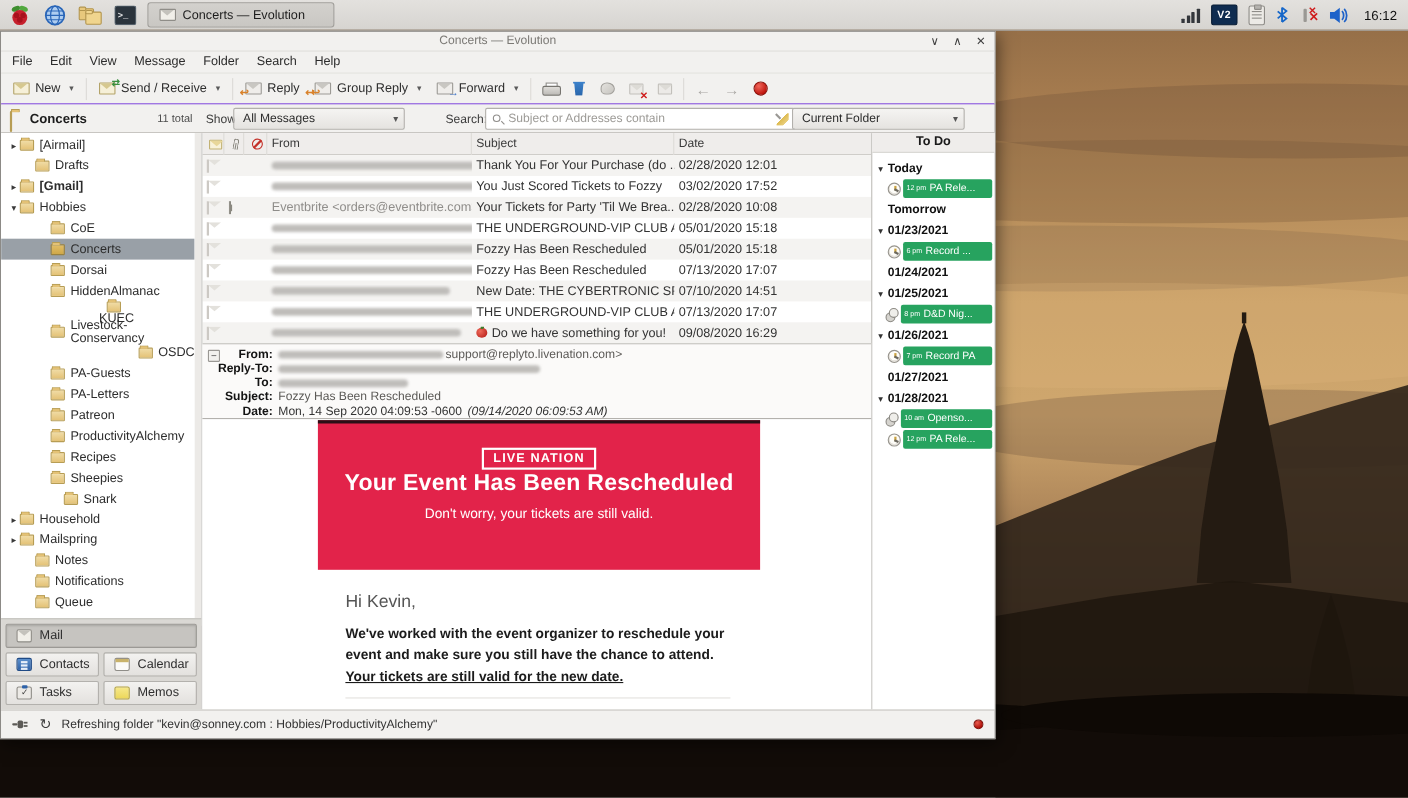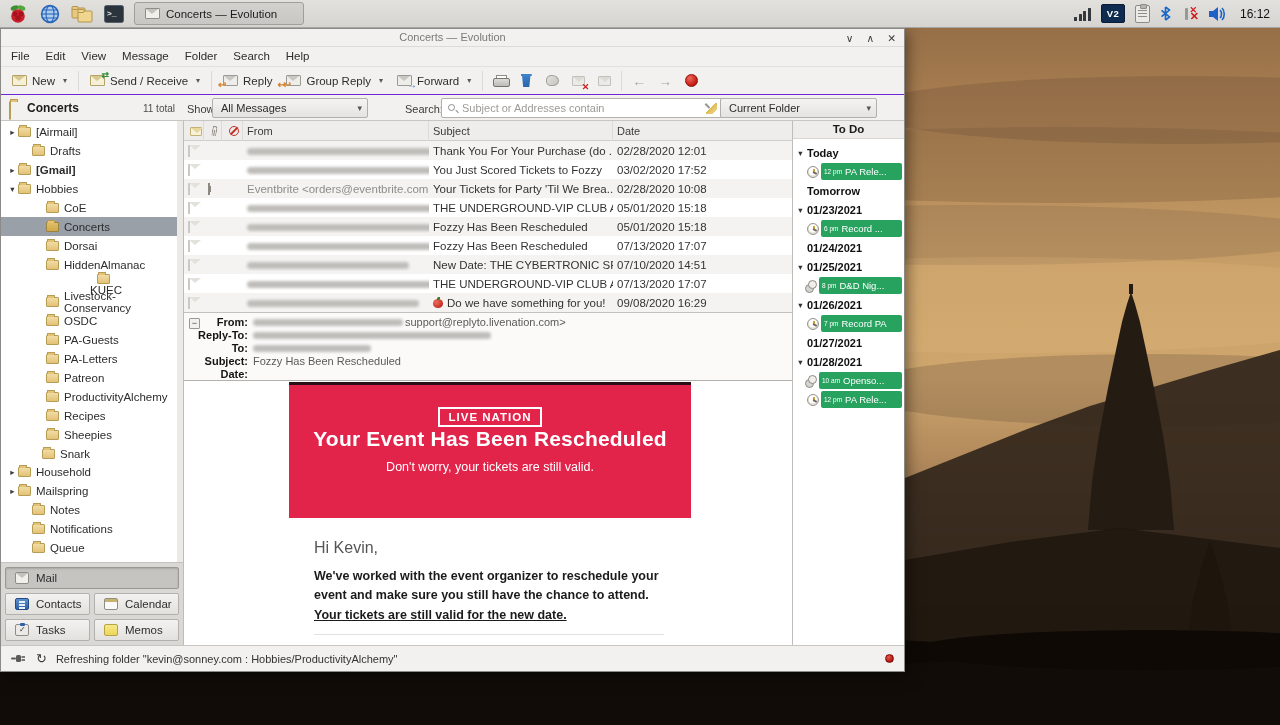--- a/index.html
+++ b/index.html
@@ -433,21 +433,21 @@
             <span class="fold"></span>
             <span class="tr-label">KUEC</span>
           </div>
 
           <div class="tree-row" style="padding-left: 34px;">
             <span class="tr-arrow"></span>
             <span class="fold"></span>
             <span class="tr-label">Livestock-Conservancy</span>
           </div>
 
-          <div class="tree-row" style="padding-left: 34px;">
+          <div class="tree-row" style="padding-left: 34px; justify-content: flex-end;">
             <span class="tr-arrow"></span>
             <span class="fold"></span>
             <span class="tr-label">OSDC</span>
           </div>
 
           <div class="tree-row" style="padding-left: 34px;">
             <span class="tr-arrow"></span>
             <span class="fold"></span>
             <span class="tr-label">PA-Guests</span>
           </div>
@@ -475,21 +475,21 @@
             <span class="fold"></span>
             <span class="tr-label">Recipes</span>
           </div>
 
           <div class="tree-row" style="padding-left: 34px;">
             <span class="tr-arrow"></span>
             <span class="fold"></span>
             <span class="tr-label">Sheepies</span>
           </div>
 
-          <div class="tree-row" style="padding-left: 30px;">
+          <div class="tree-row" style="padding-left: 46px;">
             <span class="tr-arrow"></span>
             <span class="fold"></span>
             <span class="tr-label">Snark</span>
           </div>
 
           <div class="tree-row" style="padding-left: 6px;">
             <span class="tr-arrow">▸</span>
             <span class="fold"></span>
             <span class="tr-label">Household</span>
           </div>
@@ -675,20 +675,24 @@
             </span>
           </div>
         <div class="pv-row">
             <span class="pv-label">Subject:</span>
             <span class="pv-val">
               <span class="smudge">Fozzy Has Been Rescheduled</span>
             </span>
           </div>
         <div class="pv-row">
             <span class="pv-label">Date:</span>
+            <span class="pv-val">
+              <span>Mon, 14 Sep 2020 04:09:53 -0600</span>
+              <span class="pv-alt">(09/14/2020 06:09:53 AM)</span>
+            </span>
           </div>
       </div>
 
       <div class="mailbody">
         <div class="banner">
           <span class="ln-logo">LIVE NATION</span>
           <div class="bn-h1">Your Event Has Been Rescheduled</div>
           <div class="bn-h2">Don't worry, your tickets are still valid.</div>
         </div>
         <div class="greet">Hi Kevin,</div>

